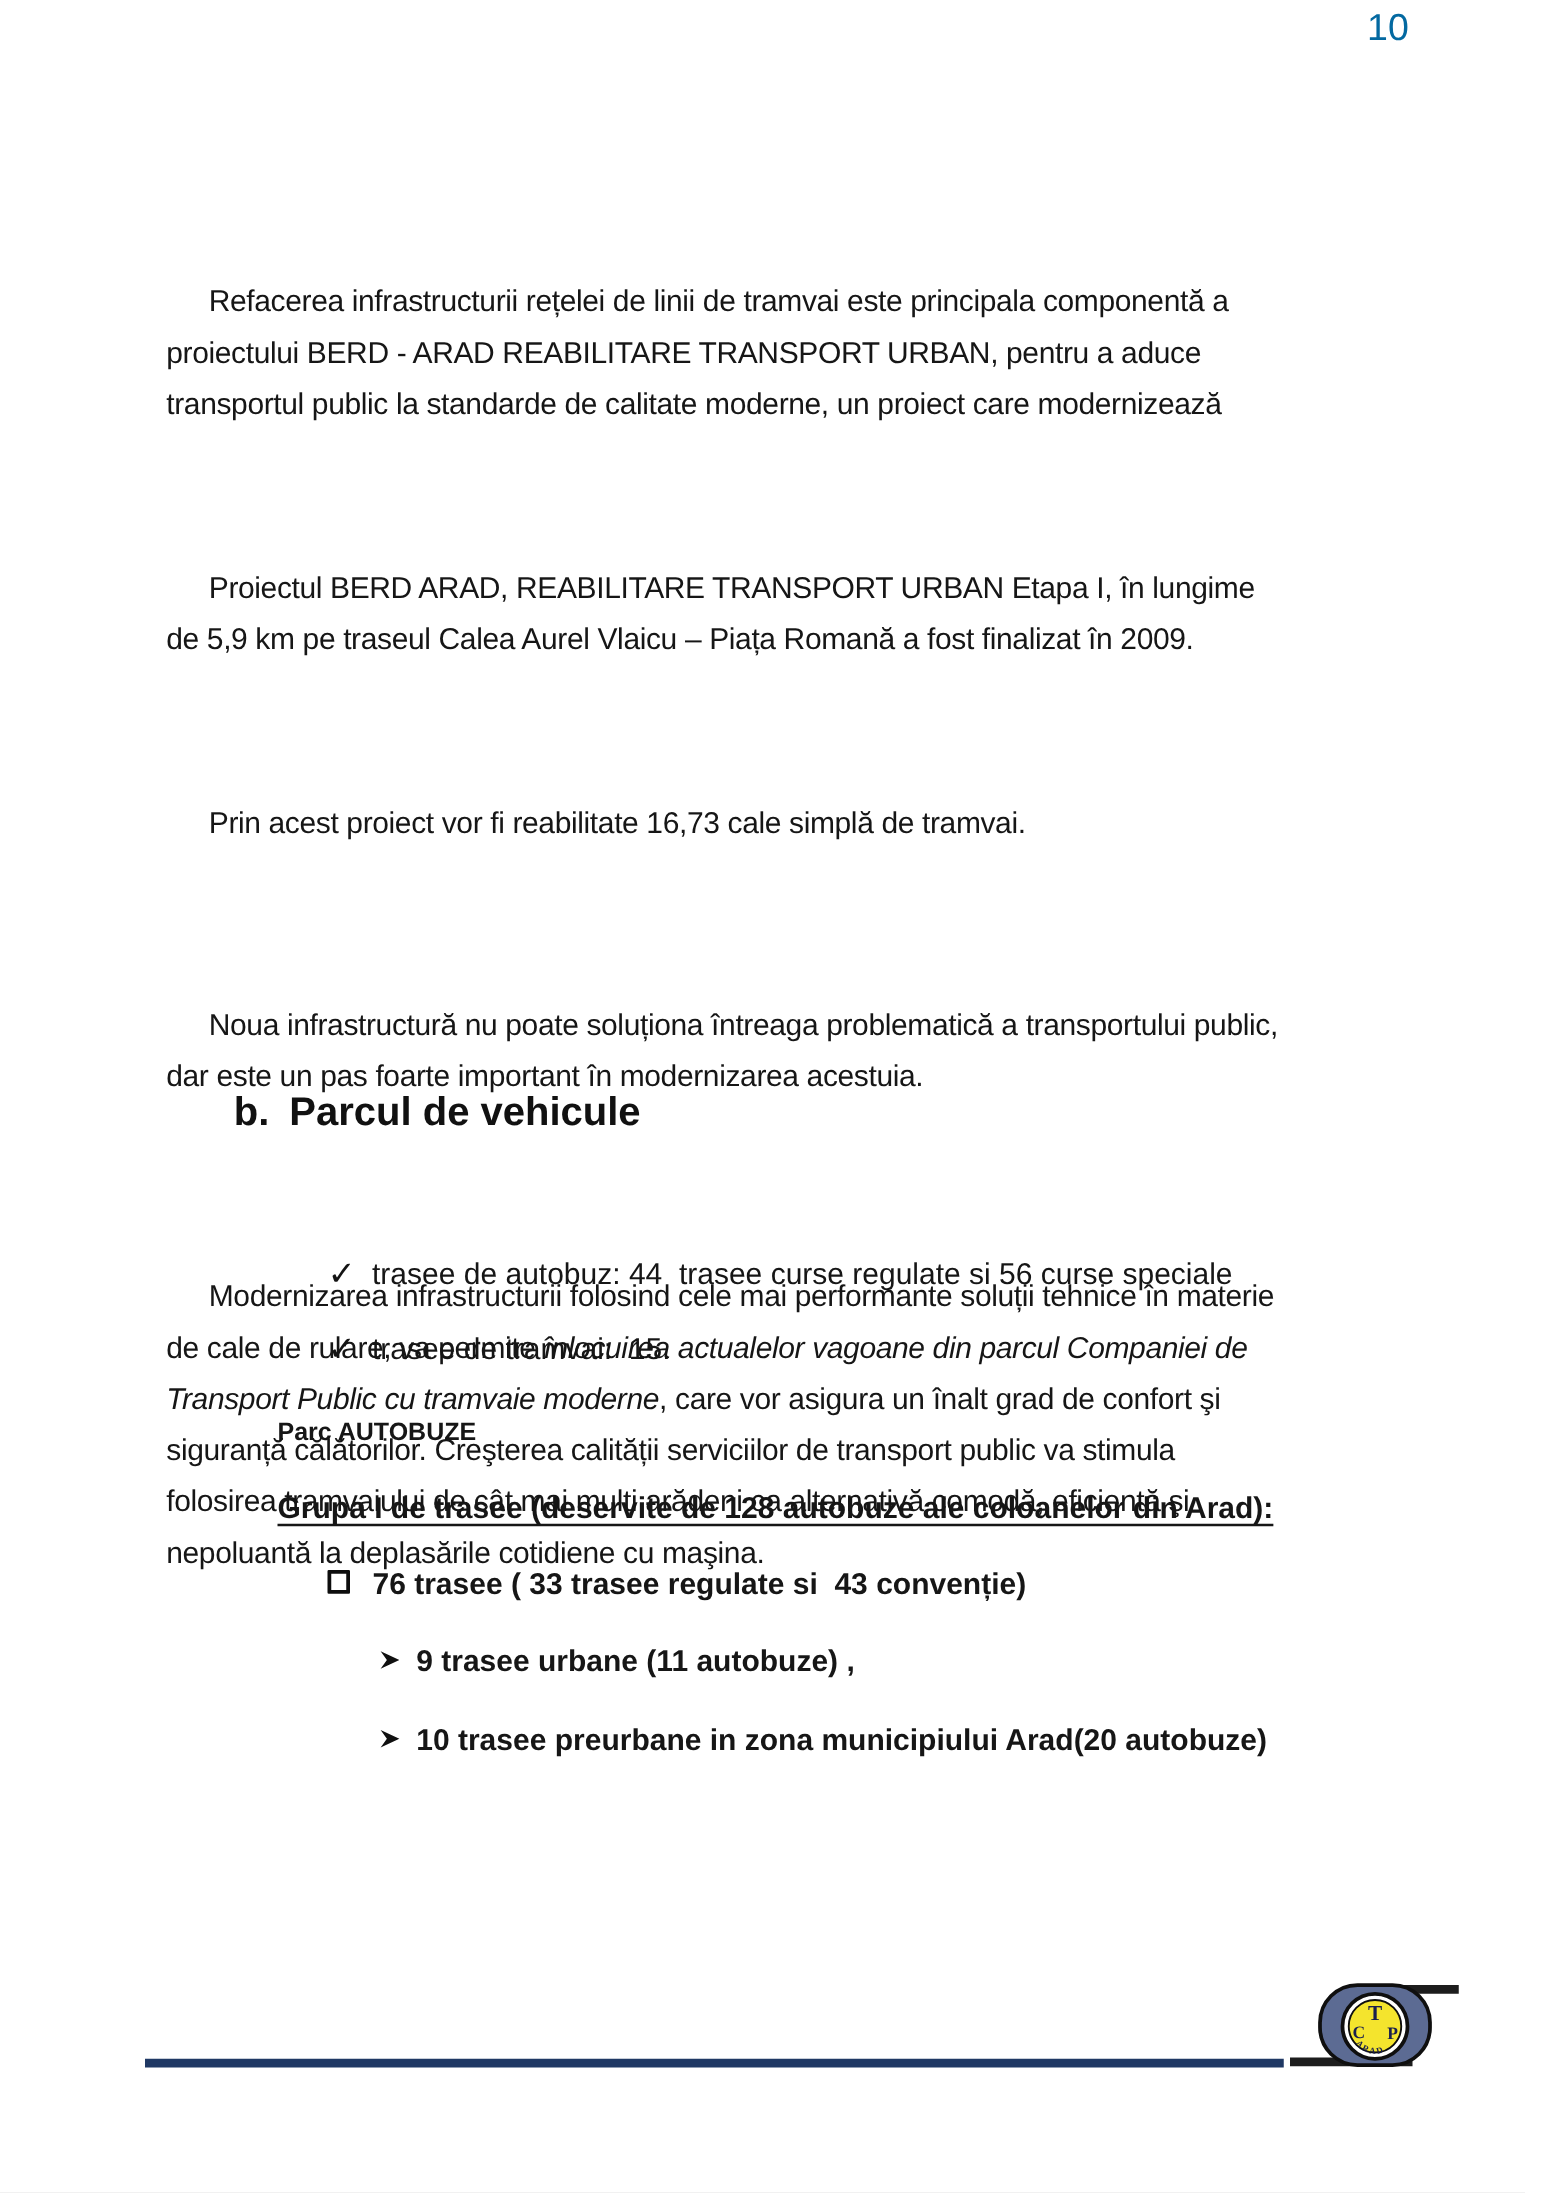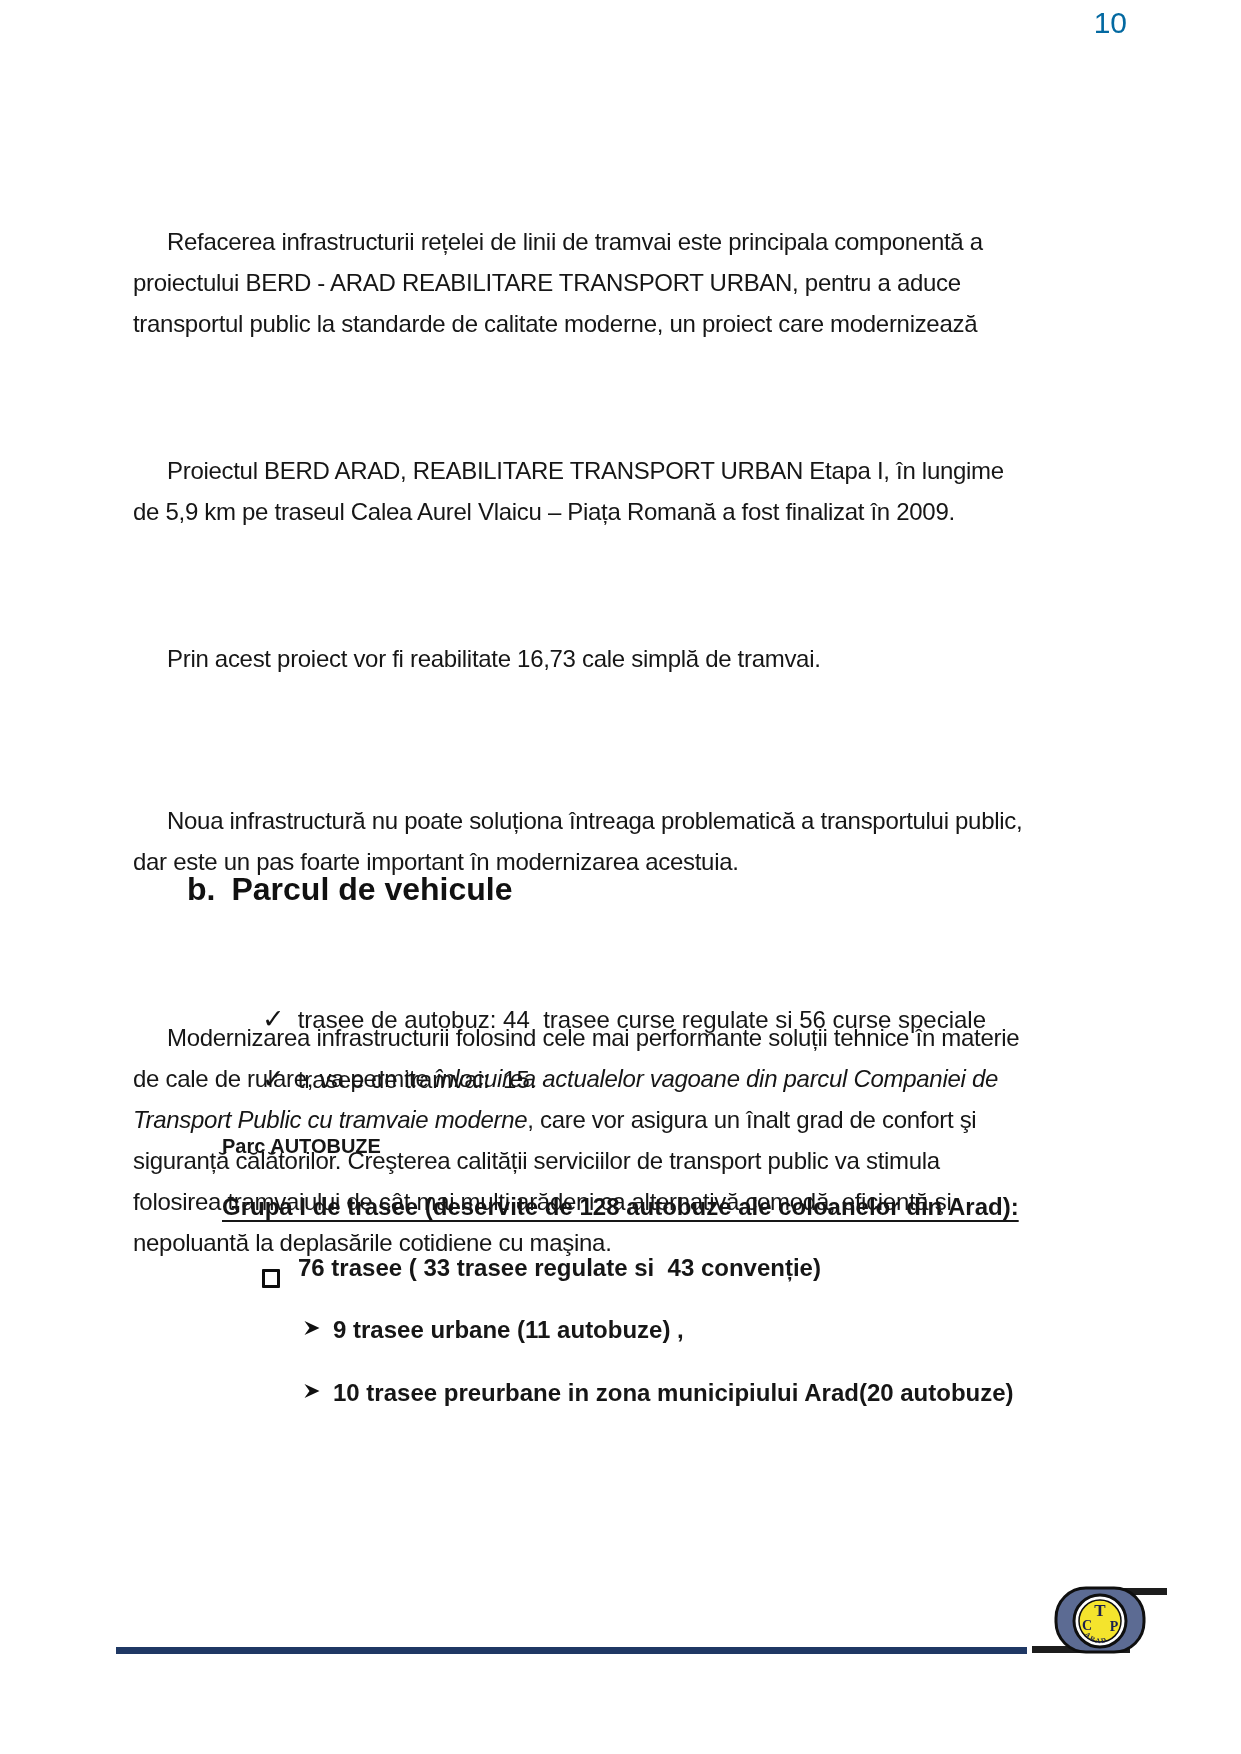--- a/index.html
+++ b/index.html
@@ -50,21 +50,21 @@
     font-size:20px;line-height:41px;font-weight:bold;white-space:pre-wrap;
   }
   .group-heading{
     position:absolute;left:222px;top:1186px;
     font-size:24px;line-height:41px;font-weight:bold;white-space:pre-wrap;
     text-decoration:underline;text-decoration-thickness:2px;text-underline-offset:5px;
   }
   .square-item{
     position:absolute;left:262px;top:1247px;
     font-size:24px;line-height:41px;font-weight:bold;white-space:pre-wrap;
-    display:flex;align-items:flex-end;
+    display:flex;align-items:flex-start;
   }
   .square-bullet{
     flex:0 0 auto;
     width:12px;height:13px;border:3px solid #0d0d0d;border-radius:1px;
     margin:9px 18px 0 0;background:#fff;
   }
   .arrow-item{
     position:absolute;left:303px;
     font-size:24px;line-height:41px;font-weight:bold;white-space:pre-wrap;
     display:flex;align-items:flex-start;

